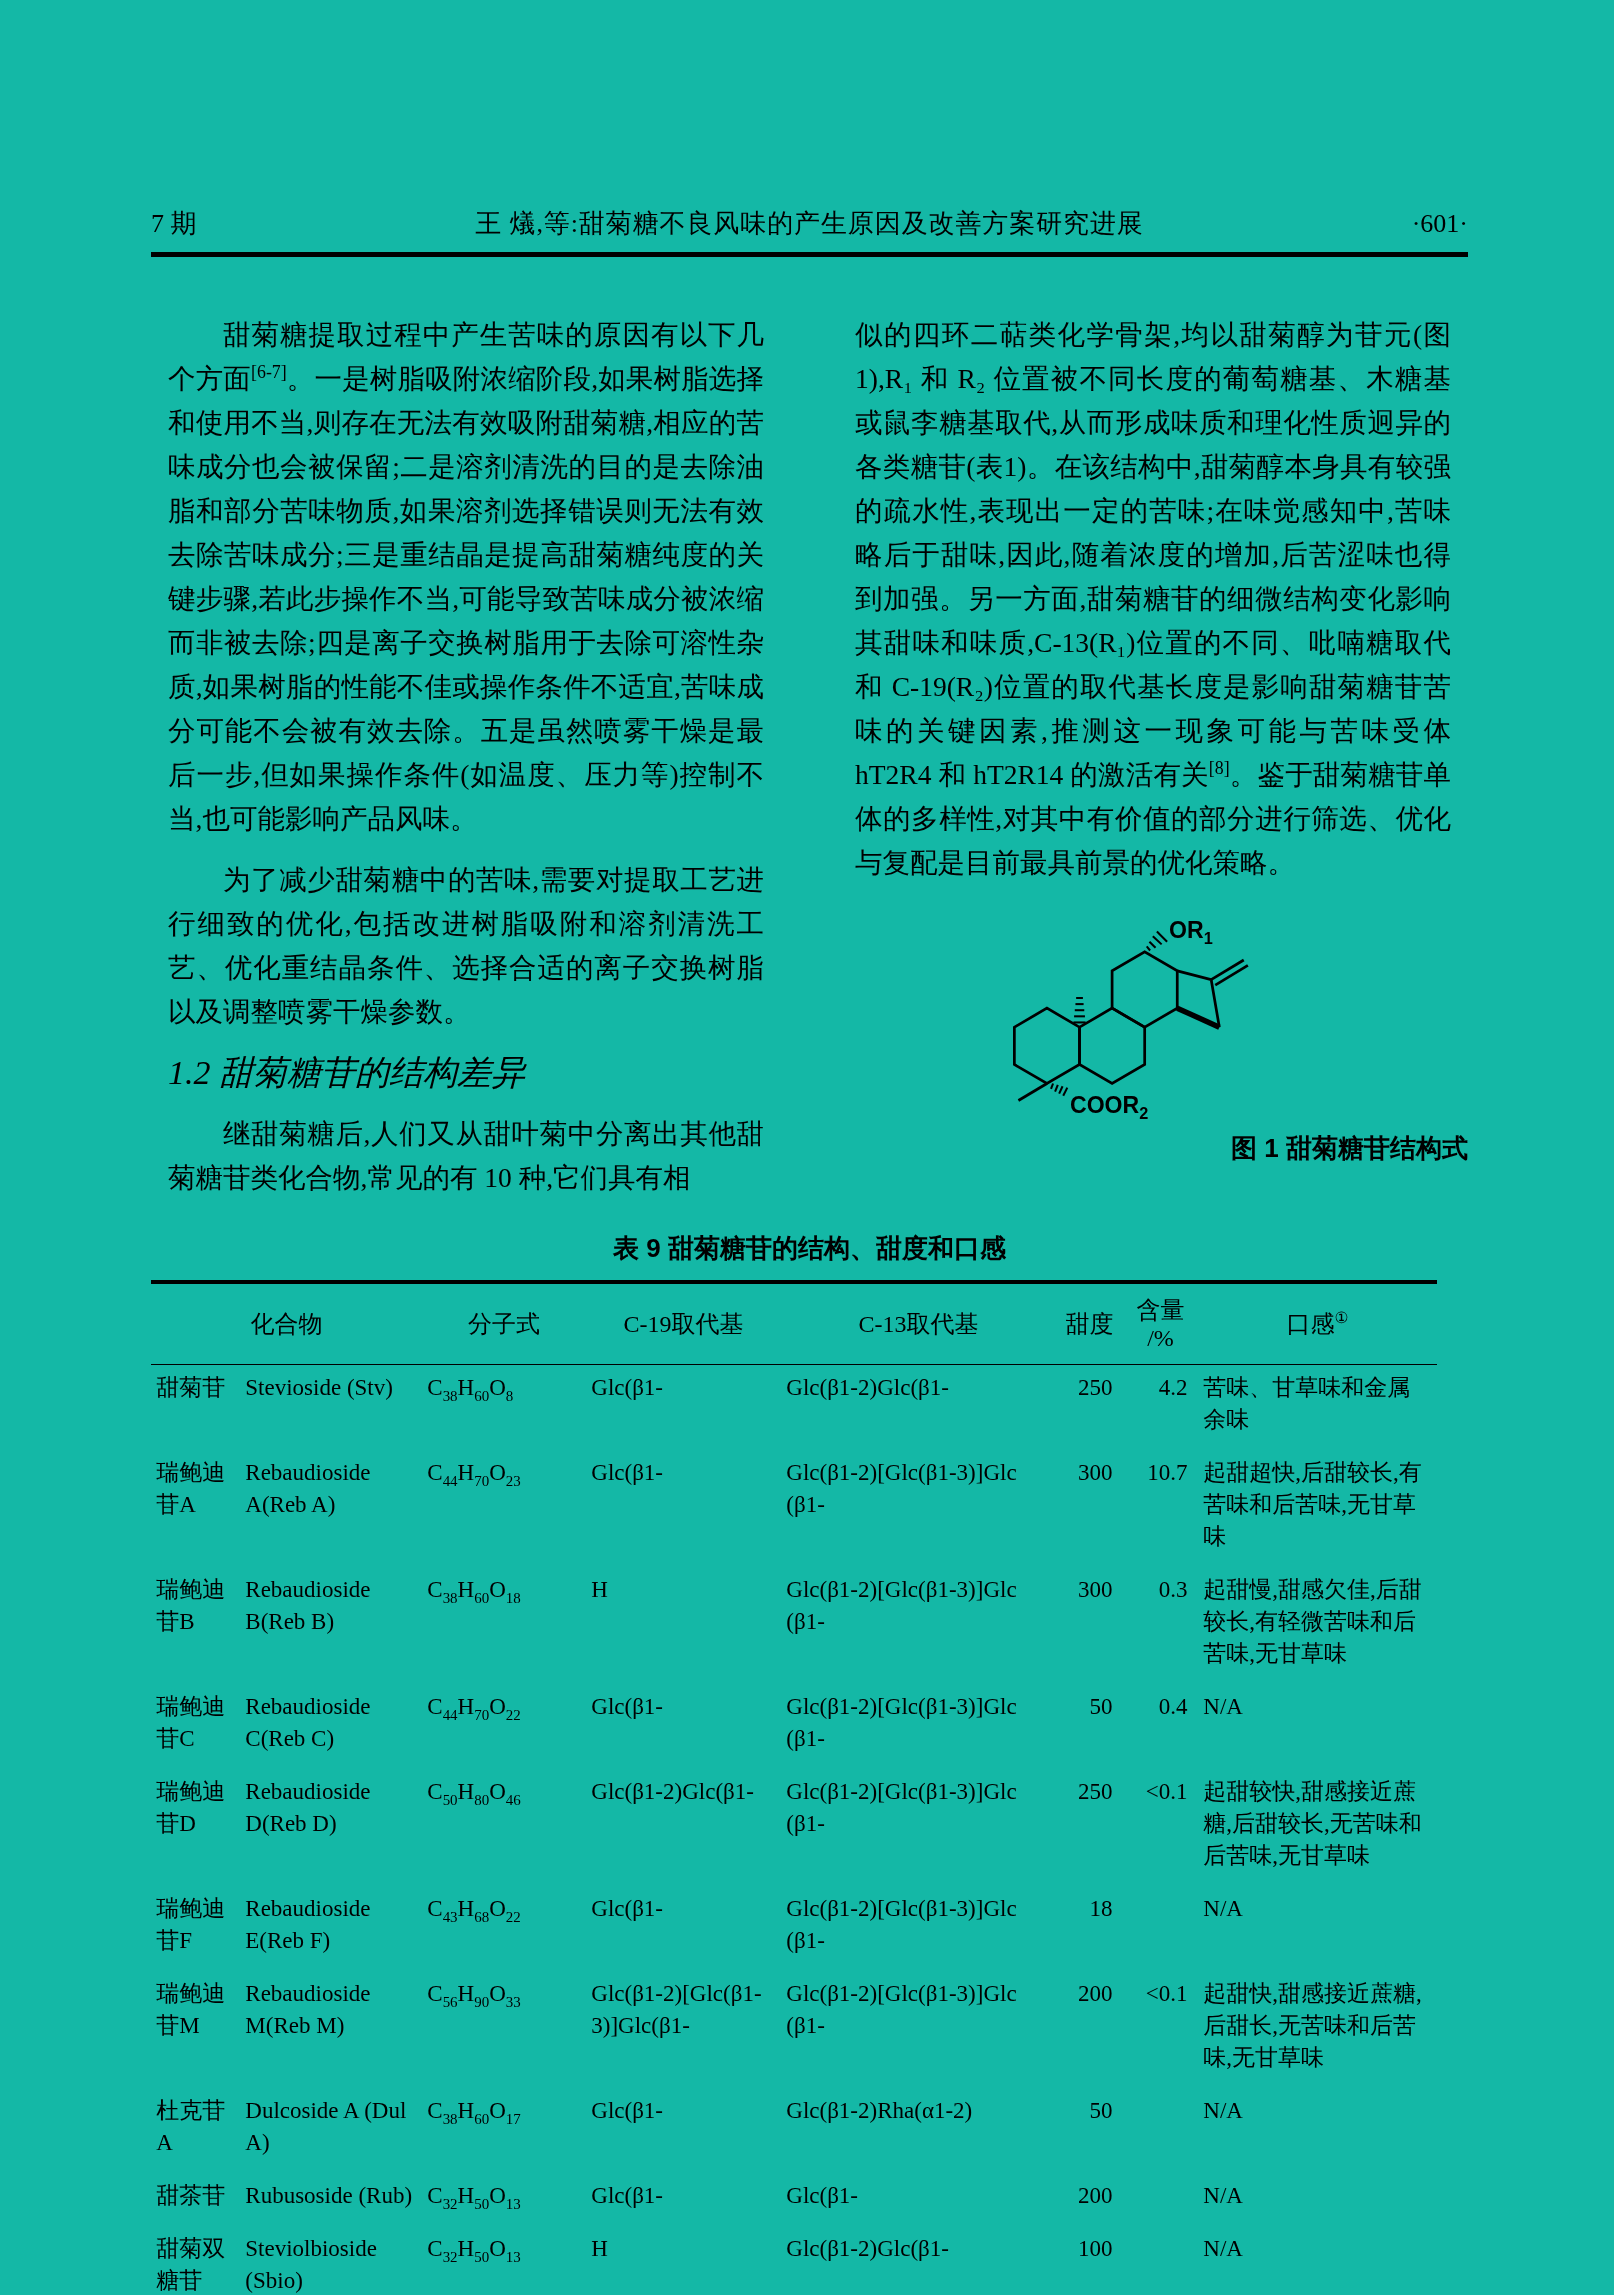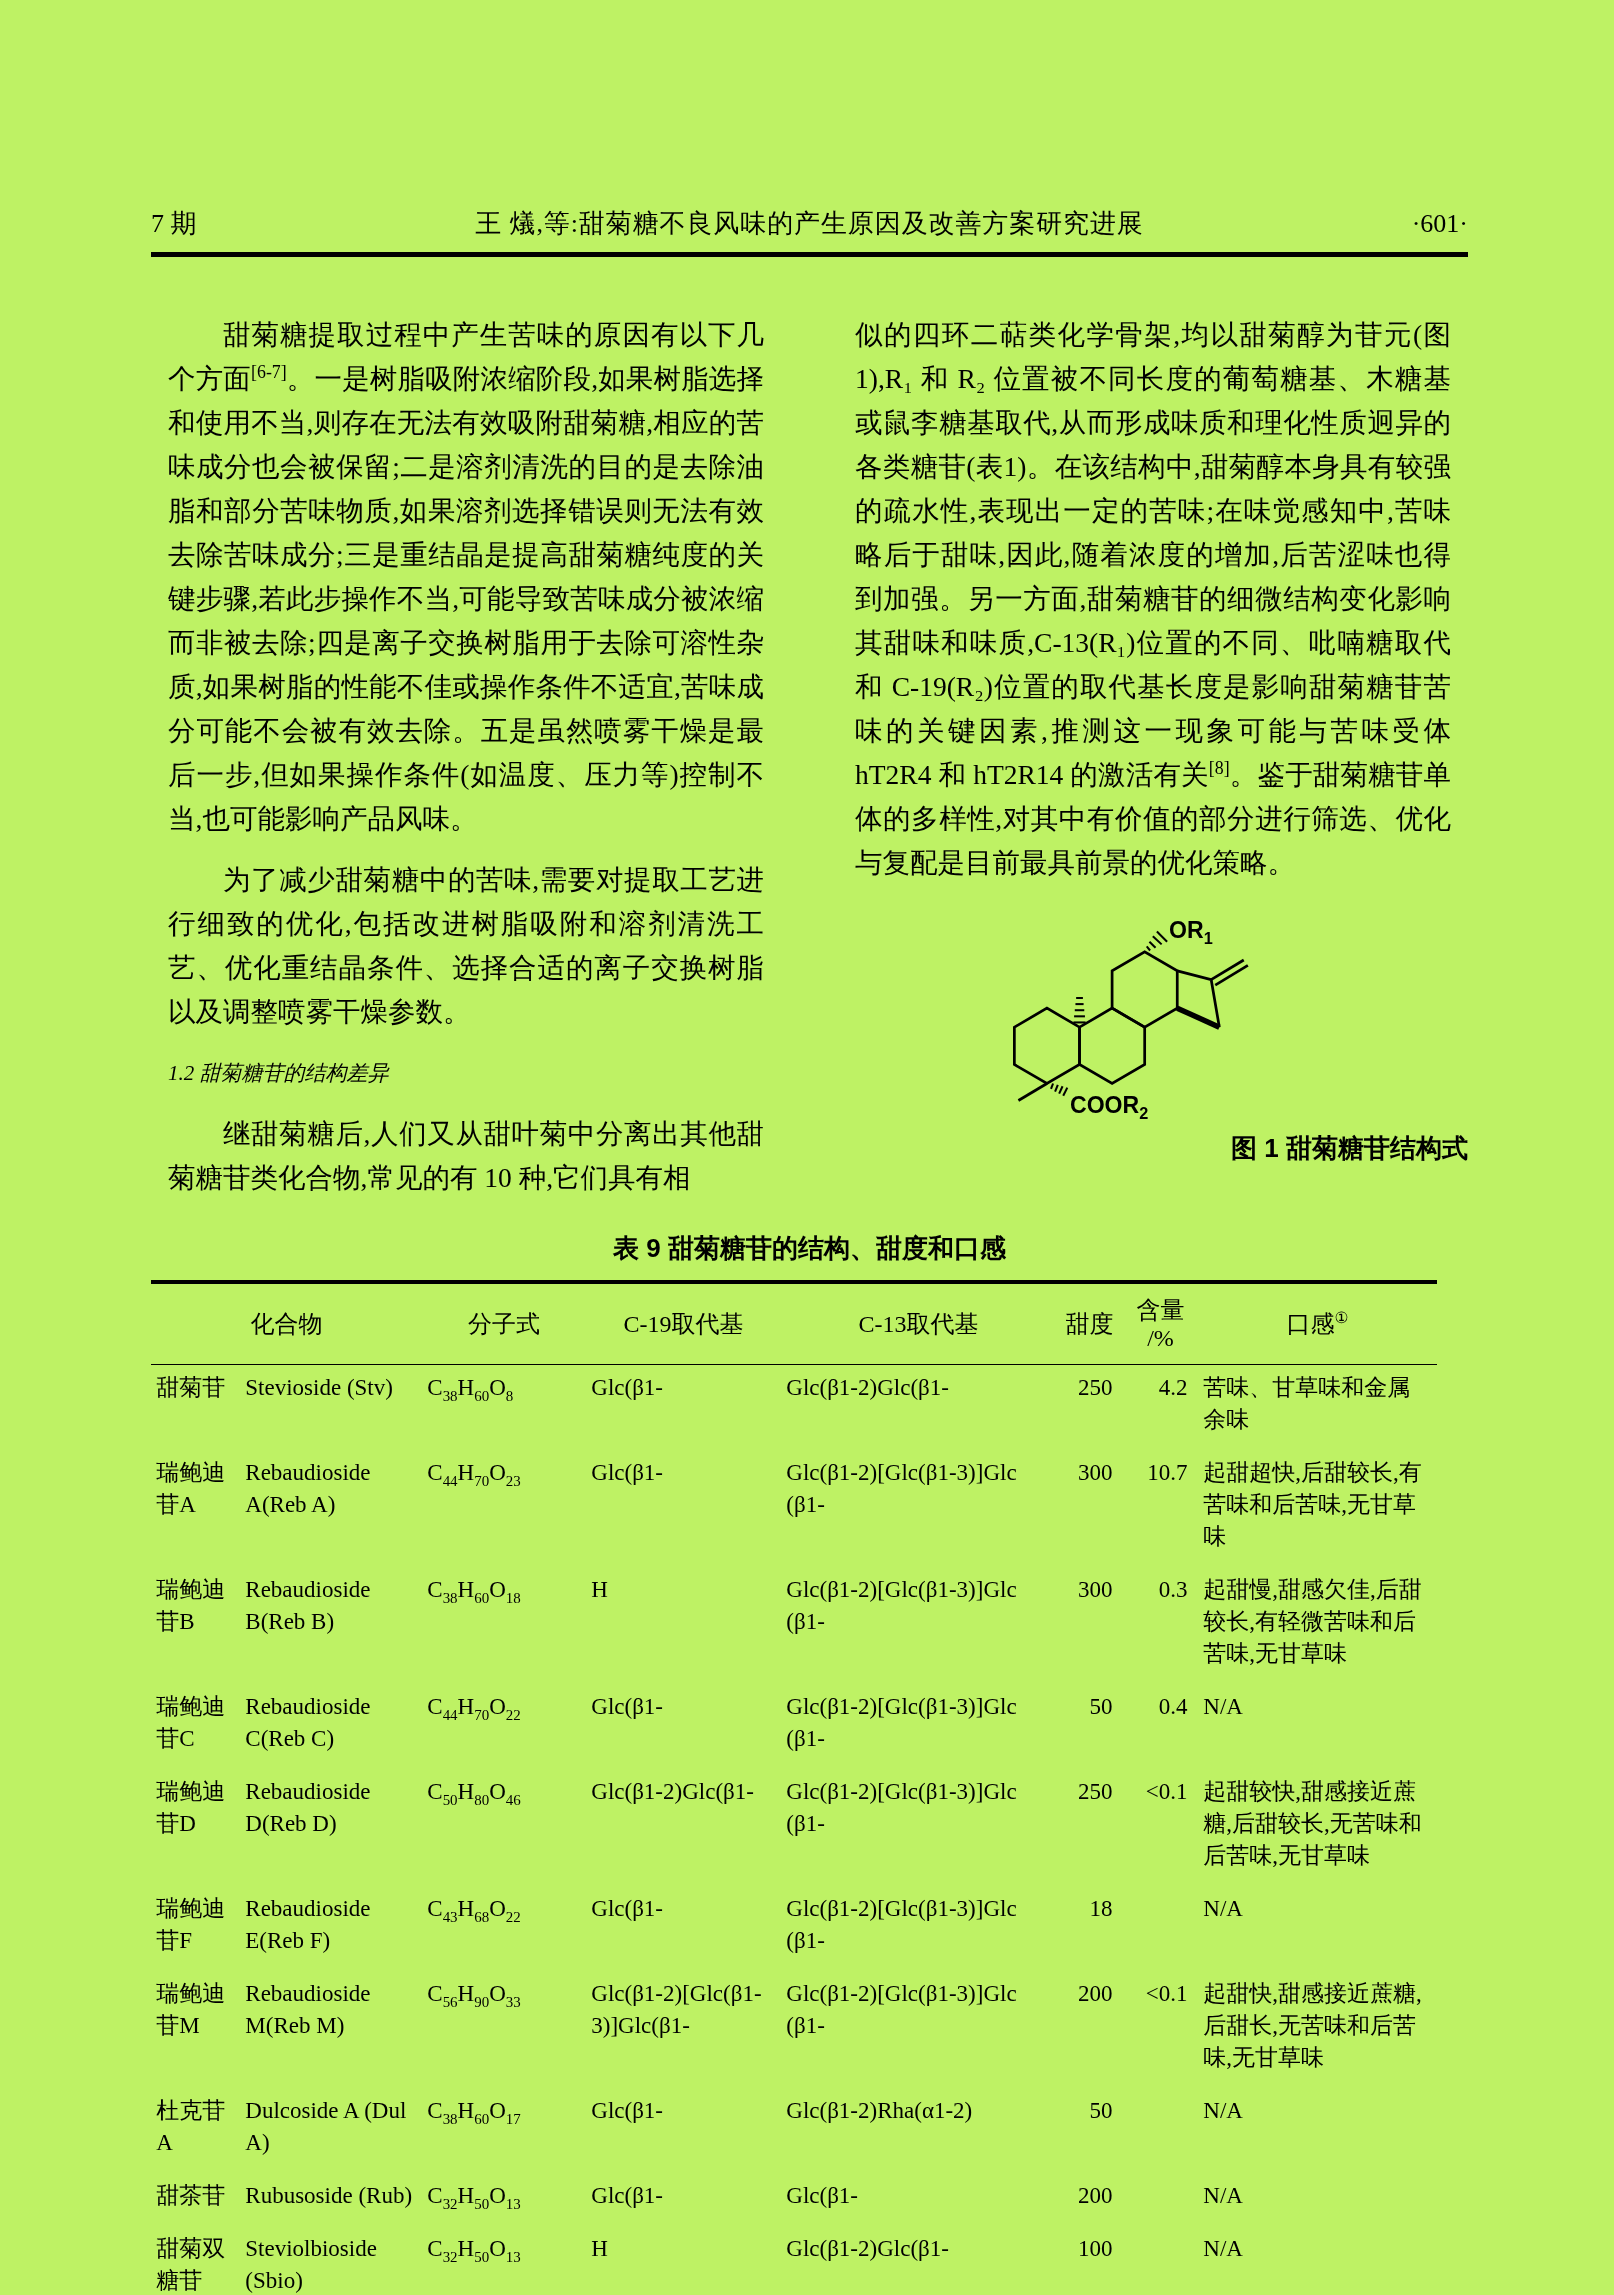--- a/index.html
+++ b/index.html
@@ -1,32 +1,32 @@
 <!DOCTYPE html>
 <html style="font-size:14px"><head>
 <meta charset="utf-8">
 <style>
   html,body{margin:0;padding:0;background:#fff;}
-  .page{position:relative;width:1614px;height:2295px;background:#bef264;
+  .page{position:relative;width:1614px;height:2295px;background:#14b8a6;
         font-family:"Liberation Serif","DejaVu Serif",serif;color:#000;overflow:hidden;}
   .content{position:absolute;left:151px;top:206px;width:1317px;}
 
   
   .pg-header{display:flex;align-items:baseline;font-size:26px;}
   .pg-header .issue{width:160px;}
   .pg-header .title{flex:1;text-align:center;letter-spacing:0.9px;}
   .pg-header .pageno{width:160px;text-align:right;}
   .header-rule{border:none;border-top:5.3px solid #000;margin:10.6px 0 0;}
 
   
   .columns{display:flex;gap:57px;margin-top:39px;}
   .col{width:630px;font-size:27.5px;line-height:44px;text-align:justify;text-justify:inter-ideograph;}
   .col p{margin:17px;}
   .indent{text-indent:55px;}
-  .section-heading{font-size:21px;font-style:italic;margin:0;}
+  .section-heading{font-size:34px;font-style:italic;margin:0;}
   sup{font-size:65%;line-height:0;}
   sub{font-size:65%;line-height:0;}
 
   
   .figure{margin-top:30px;text-align:right;}
   .fig-caption{font-family:"Liberation Sans","DejaVu Sans",sans-serif;font-weight:bold;
                font-size:26px;margin-top:7px;}
   .structure{display:block;margin:0 auto;}
   .structure line,.structure polyline,.structure polygon{stroke:#000;fill:none;}
 

